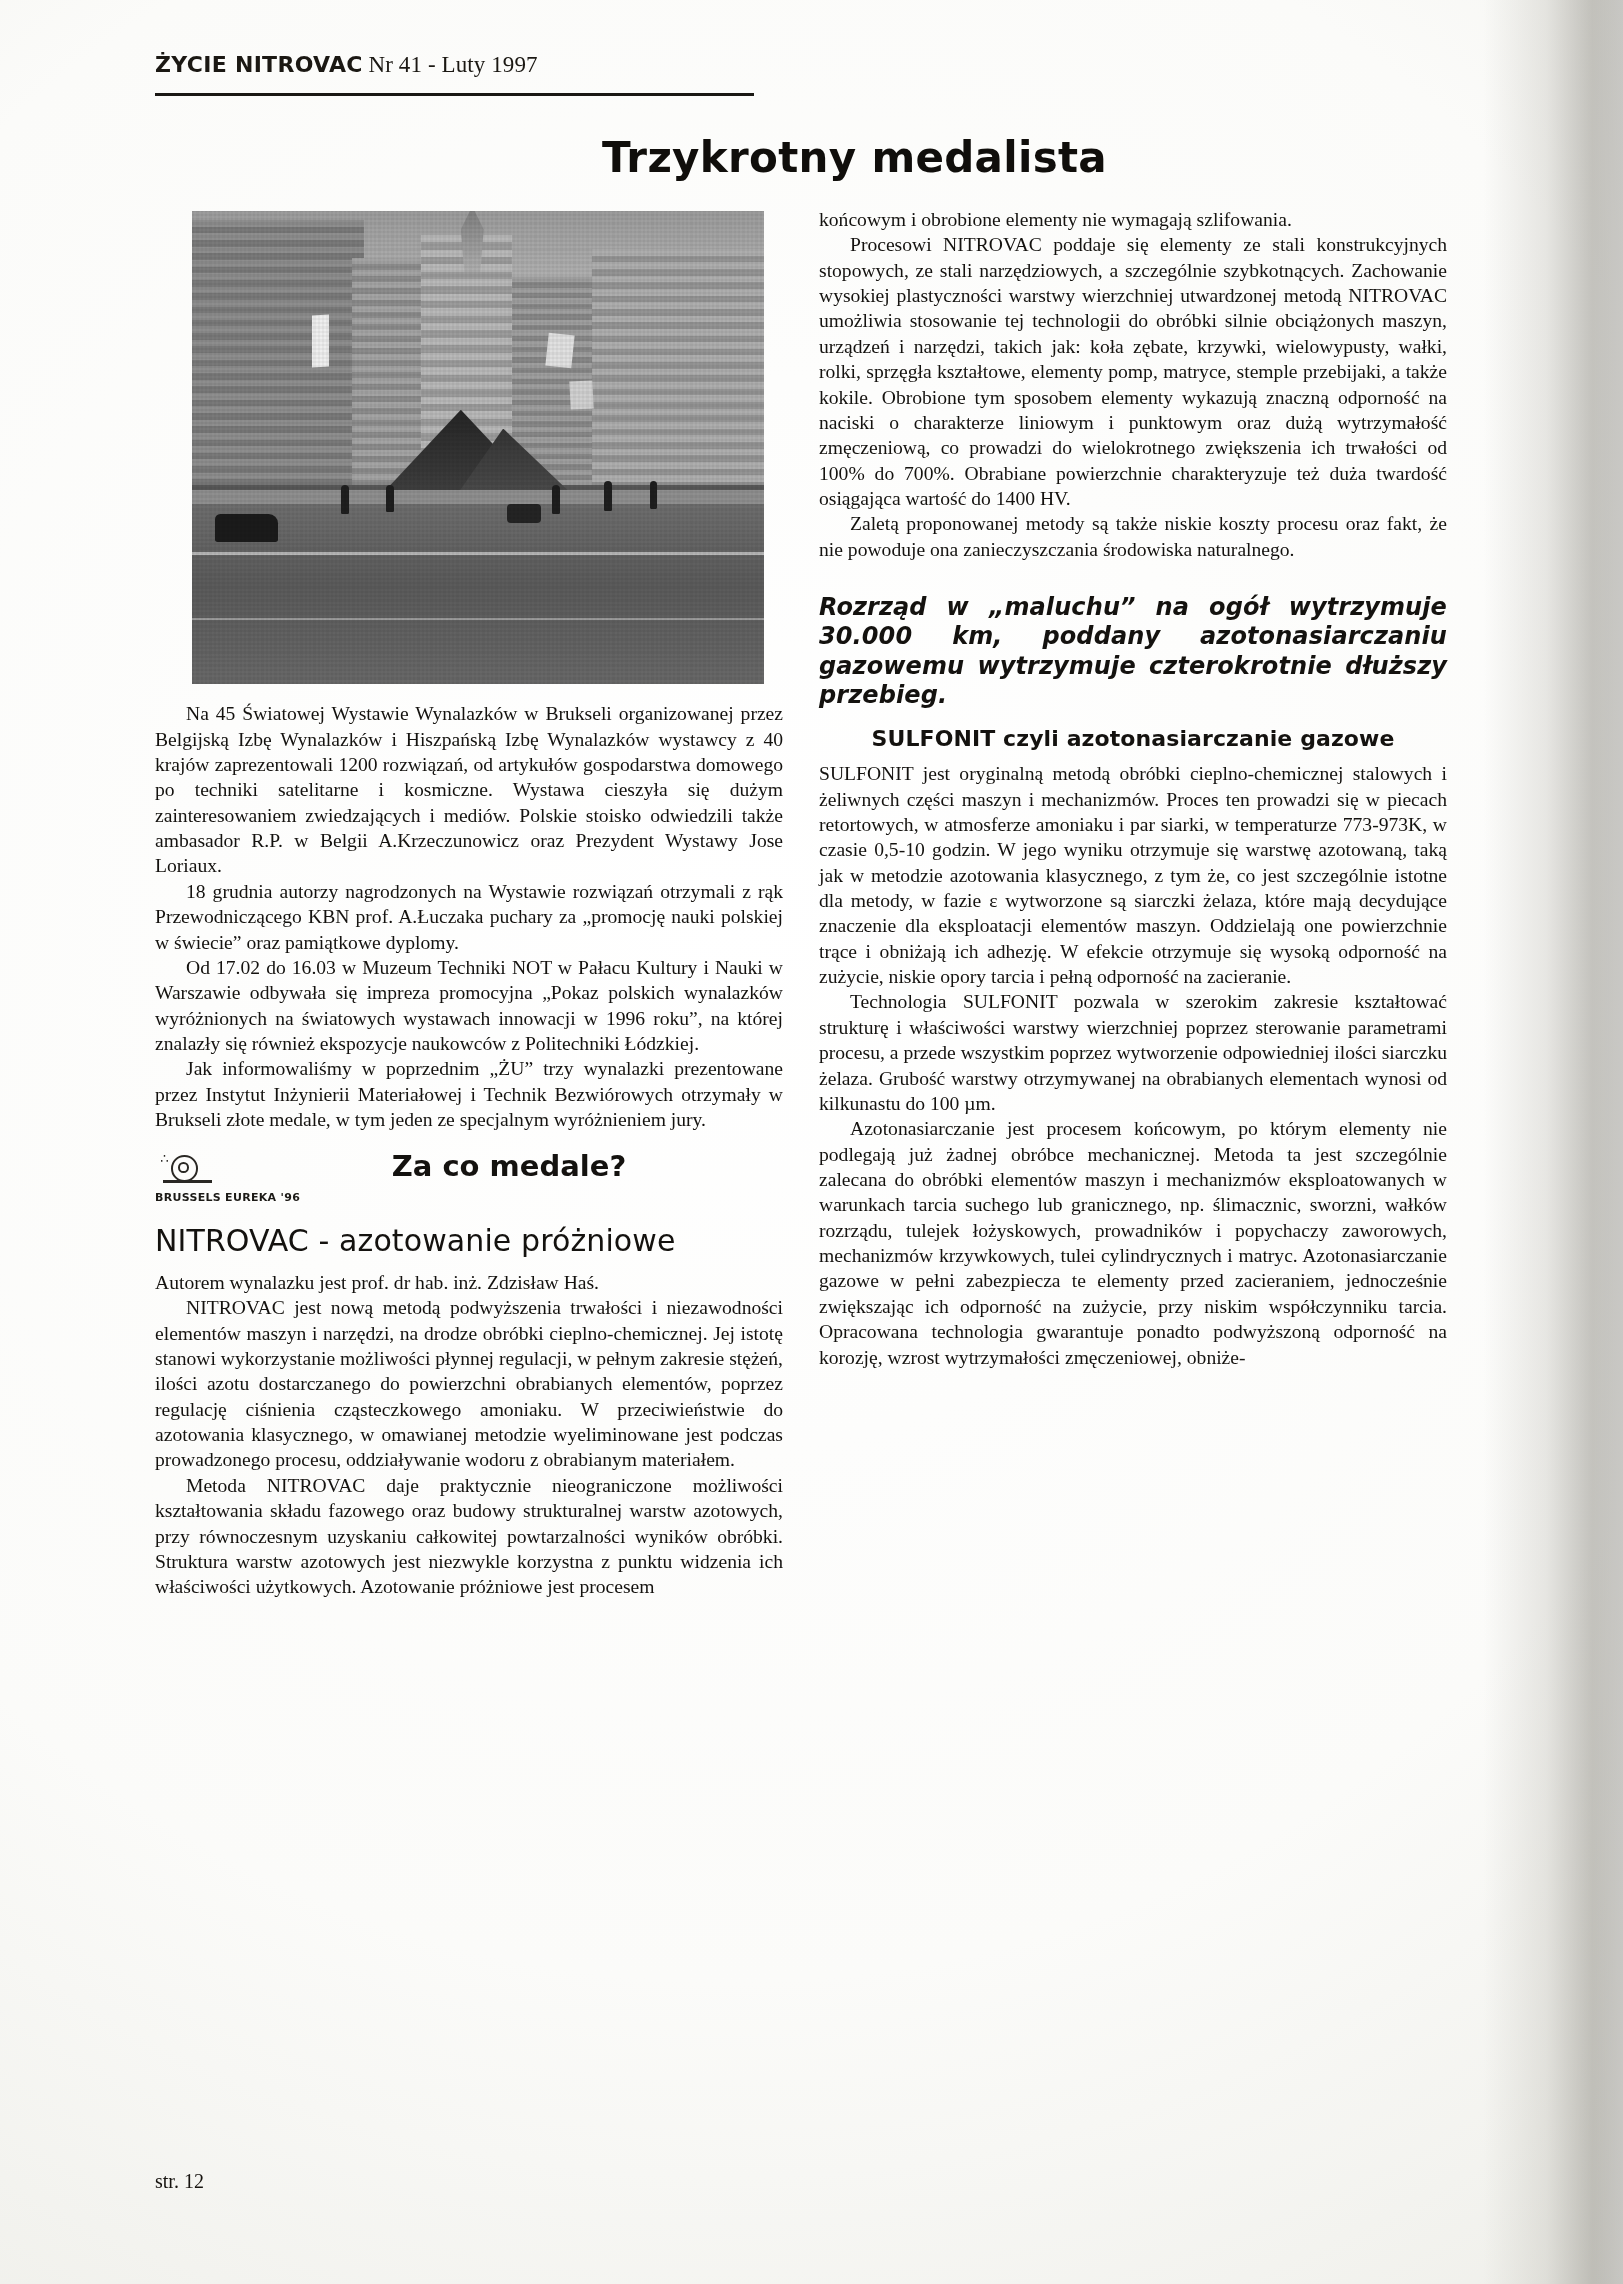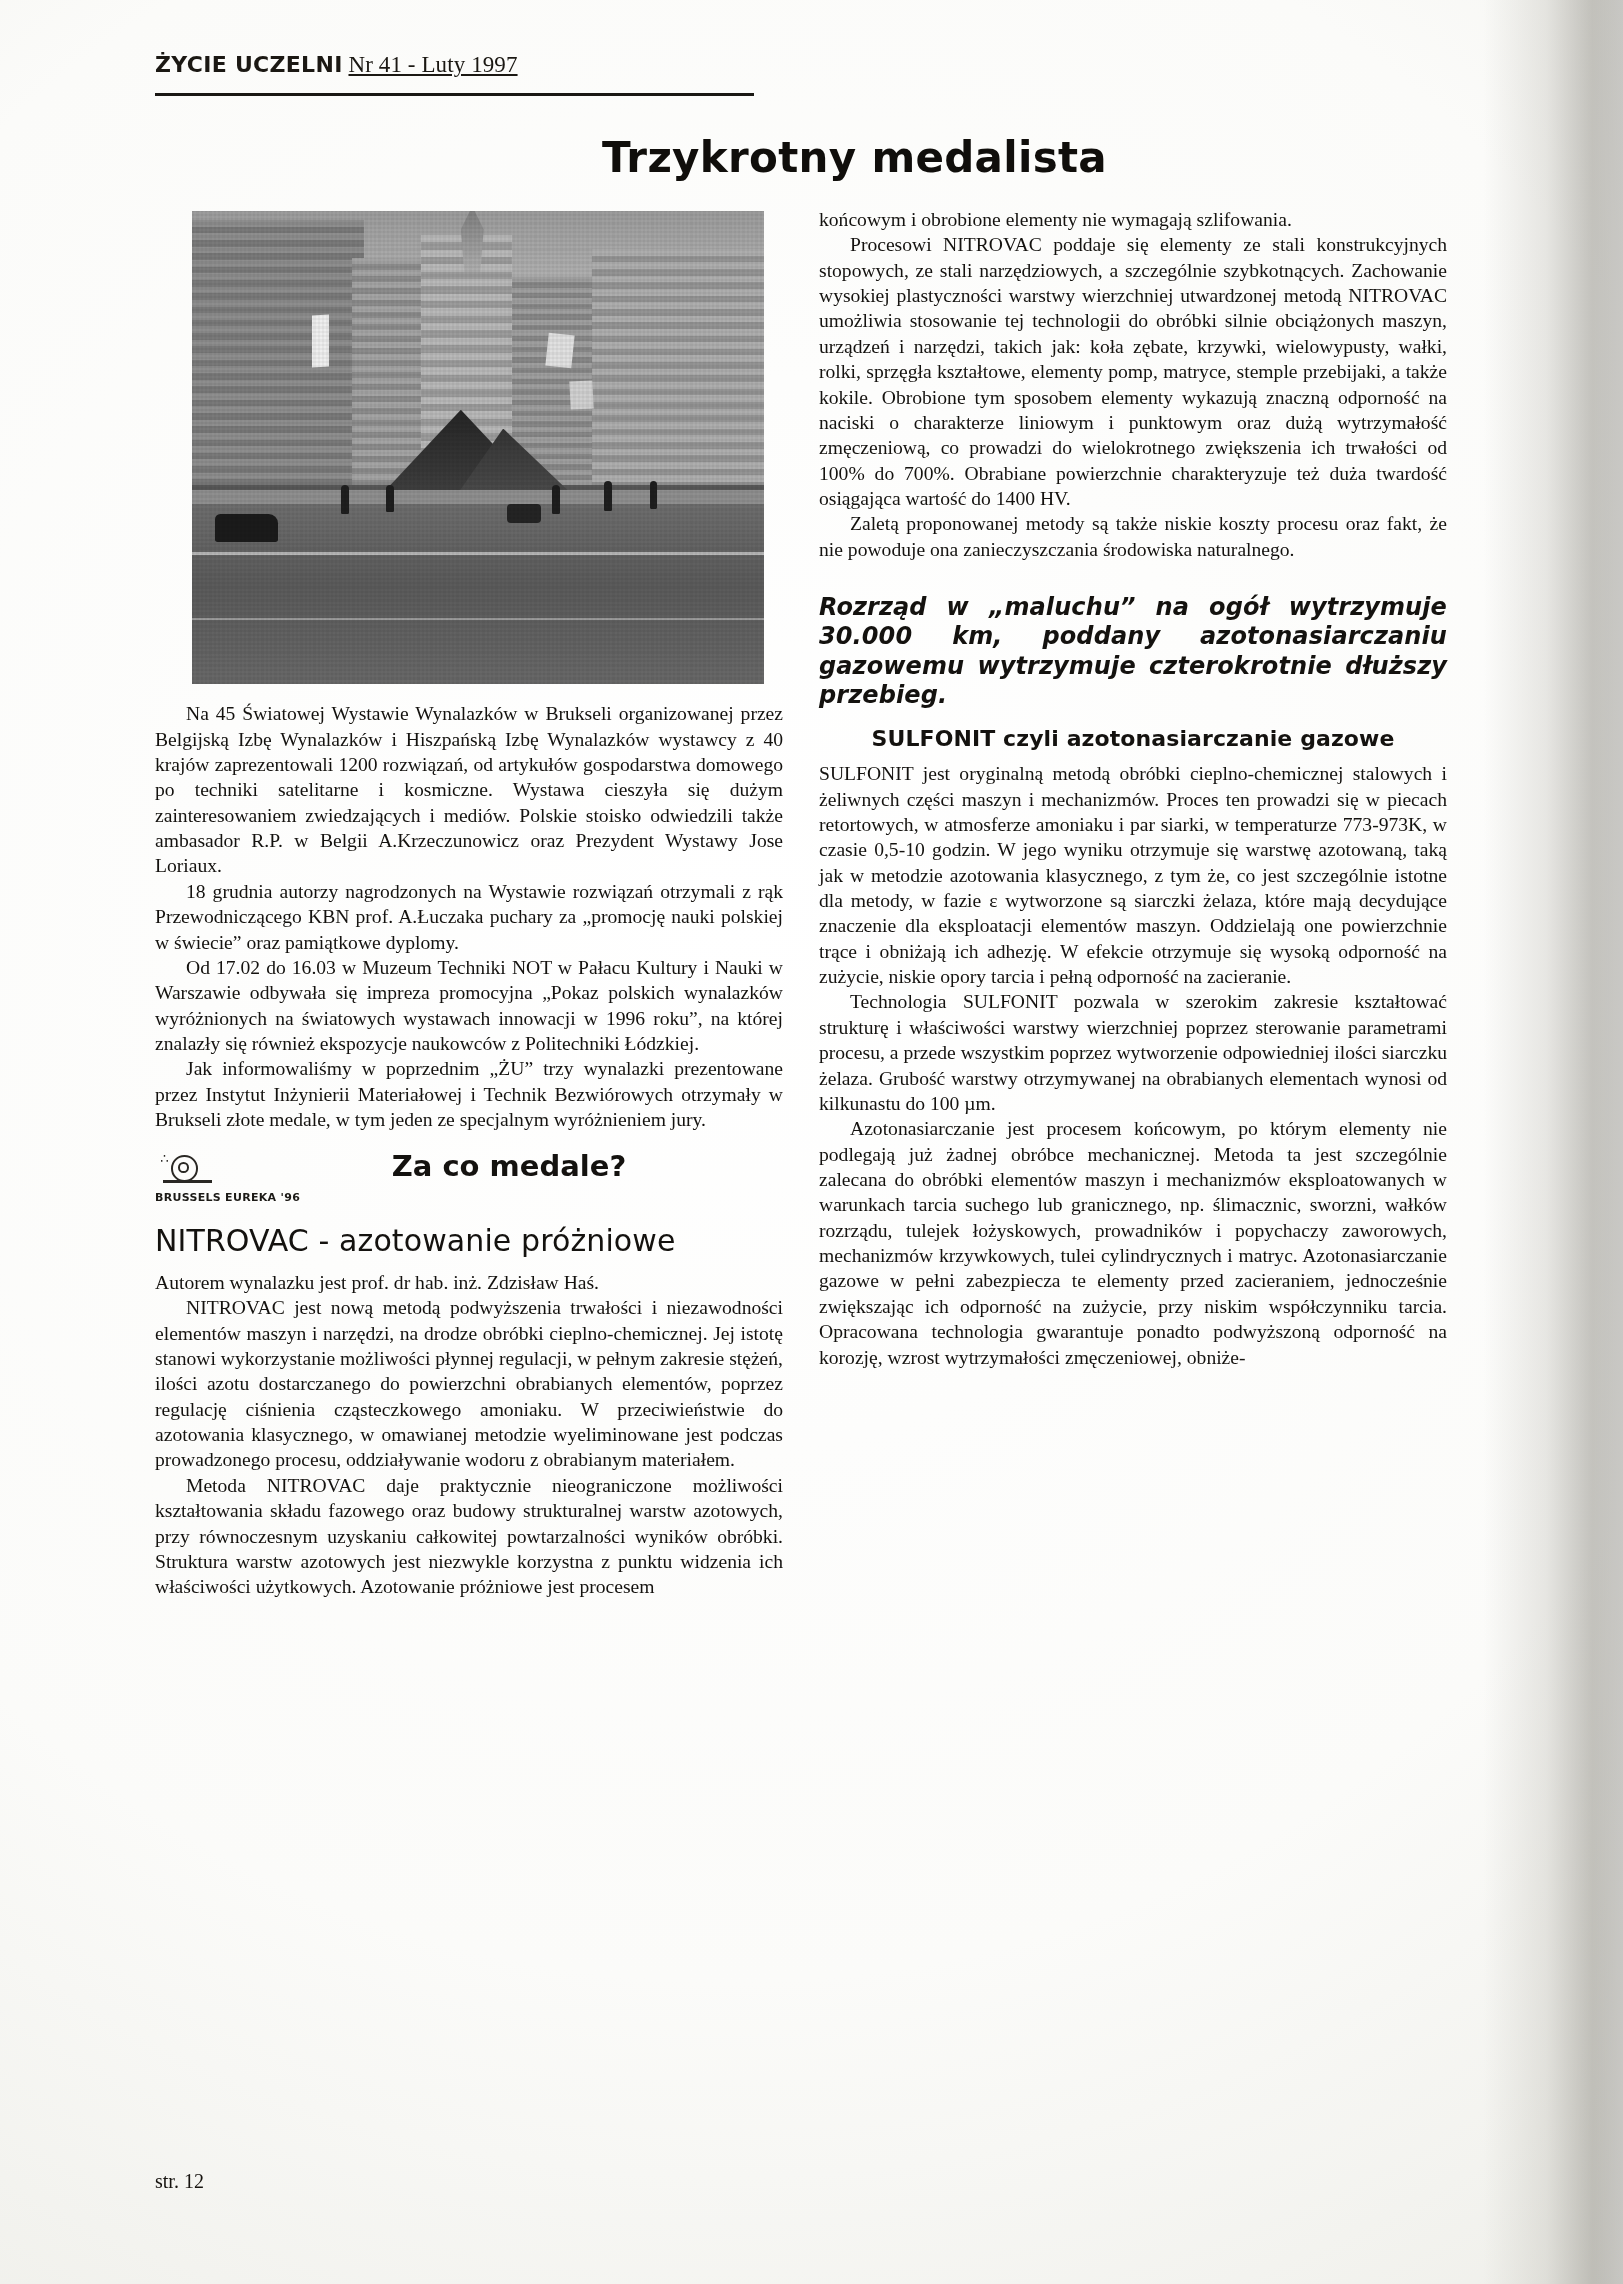--- a/index.html
+++ b/index.html
@@ -53,21 +53,20 @@
   }
   #masthead .brand {
     font-family: "DejaVu Sans", sans-serif;
     font-weight: bold;
     font-size: 22px;
     letter-spacing: 0.3px;
   }
   #masthead .issue {
     font-family: "Liberation Serif", serif;
     font-size: 23px;
-    text-decoration: underline;
   }
   #rule {
     margin-top: 14.7px;
     width: 599px;
     height: 3.3px;
     background: #1a1814;
   }
 
   
   #article-title {
@@ -239,21 +238,21 @@
 </style>
 </head>
 <body>
 
 <div id="page">
   <div id="paper-edge"></div>
 
   <div id="content">
 
     <div id="masthead">
-      <span class="brand">ŻYCIE UCZELNI</span>
+      <span class="brand">ŻYCIE NITROVAC</span>
       <span class="issue">Nr 41 - Luty 1997</span>
     </div>
     <div id="rule"></div>
 
     <div id="article-title">Trzykrotny medalista</div>
 
     <div id="cols">
 
       <div class="col">
 

